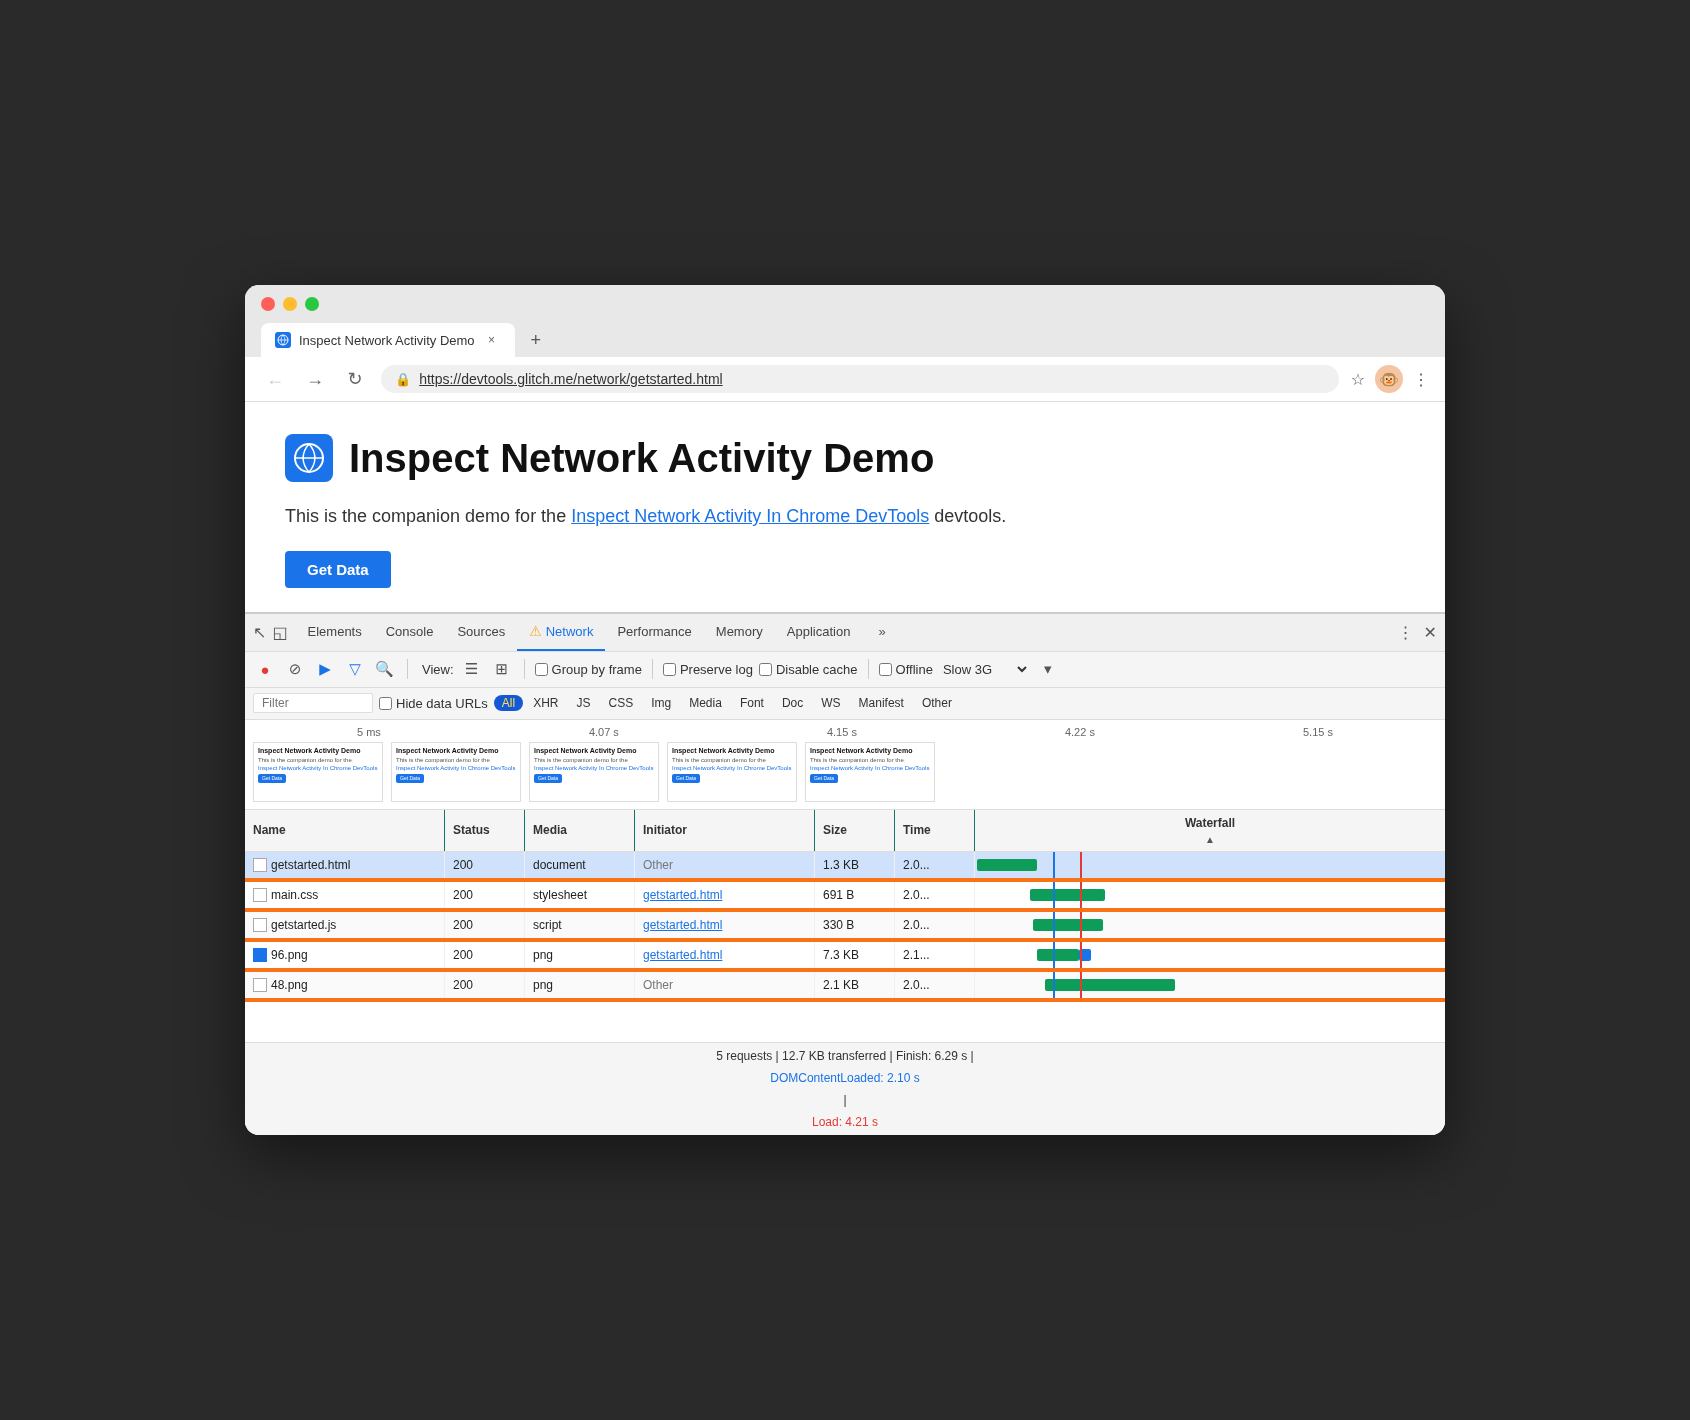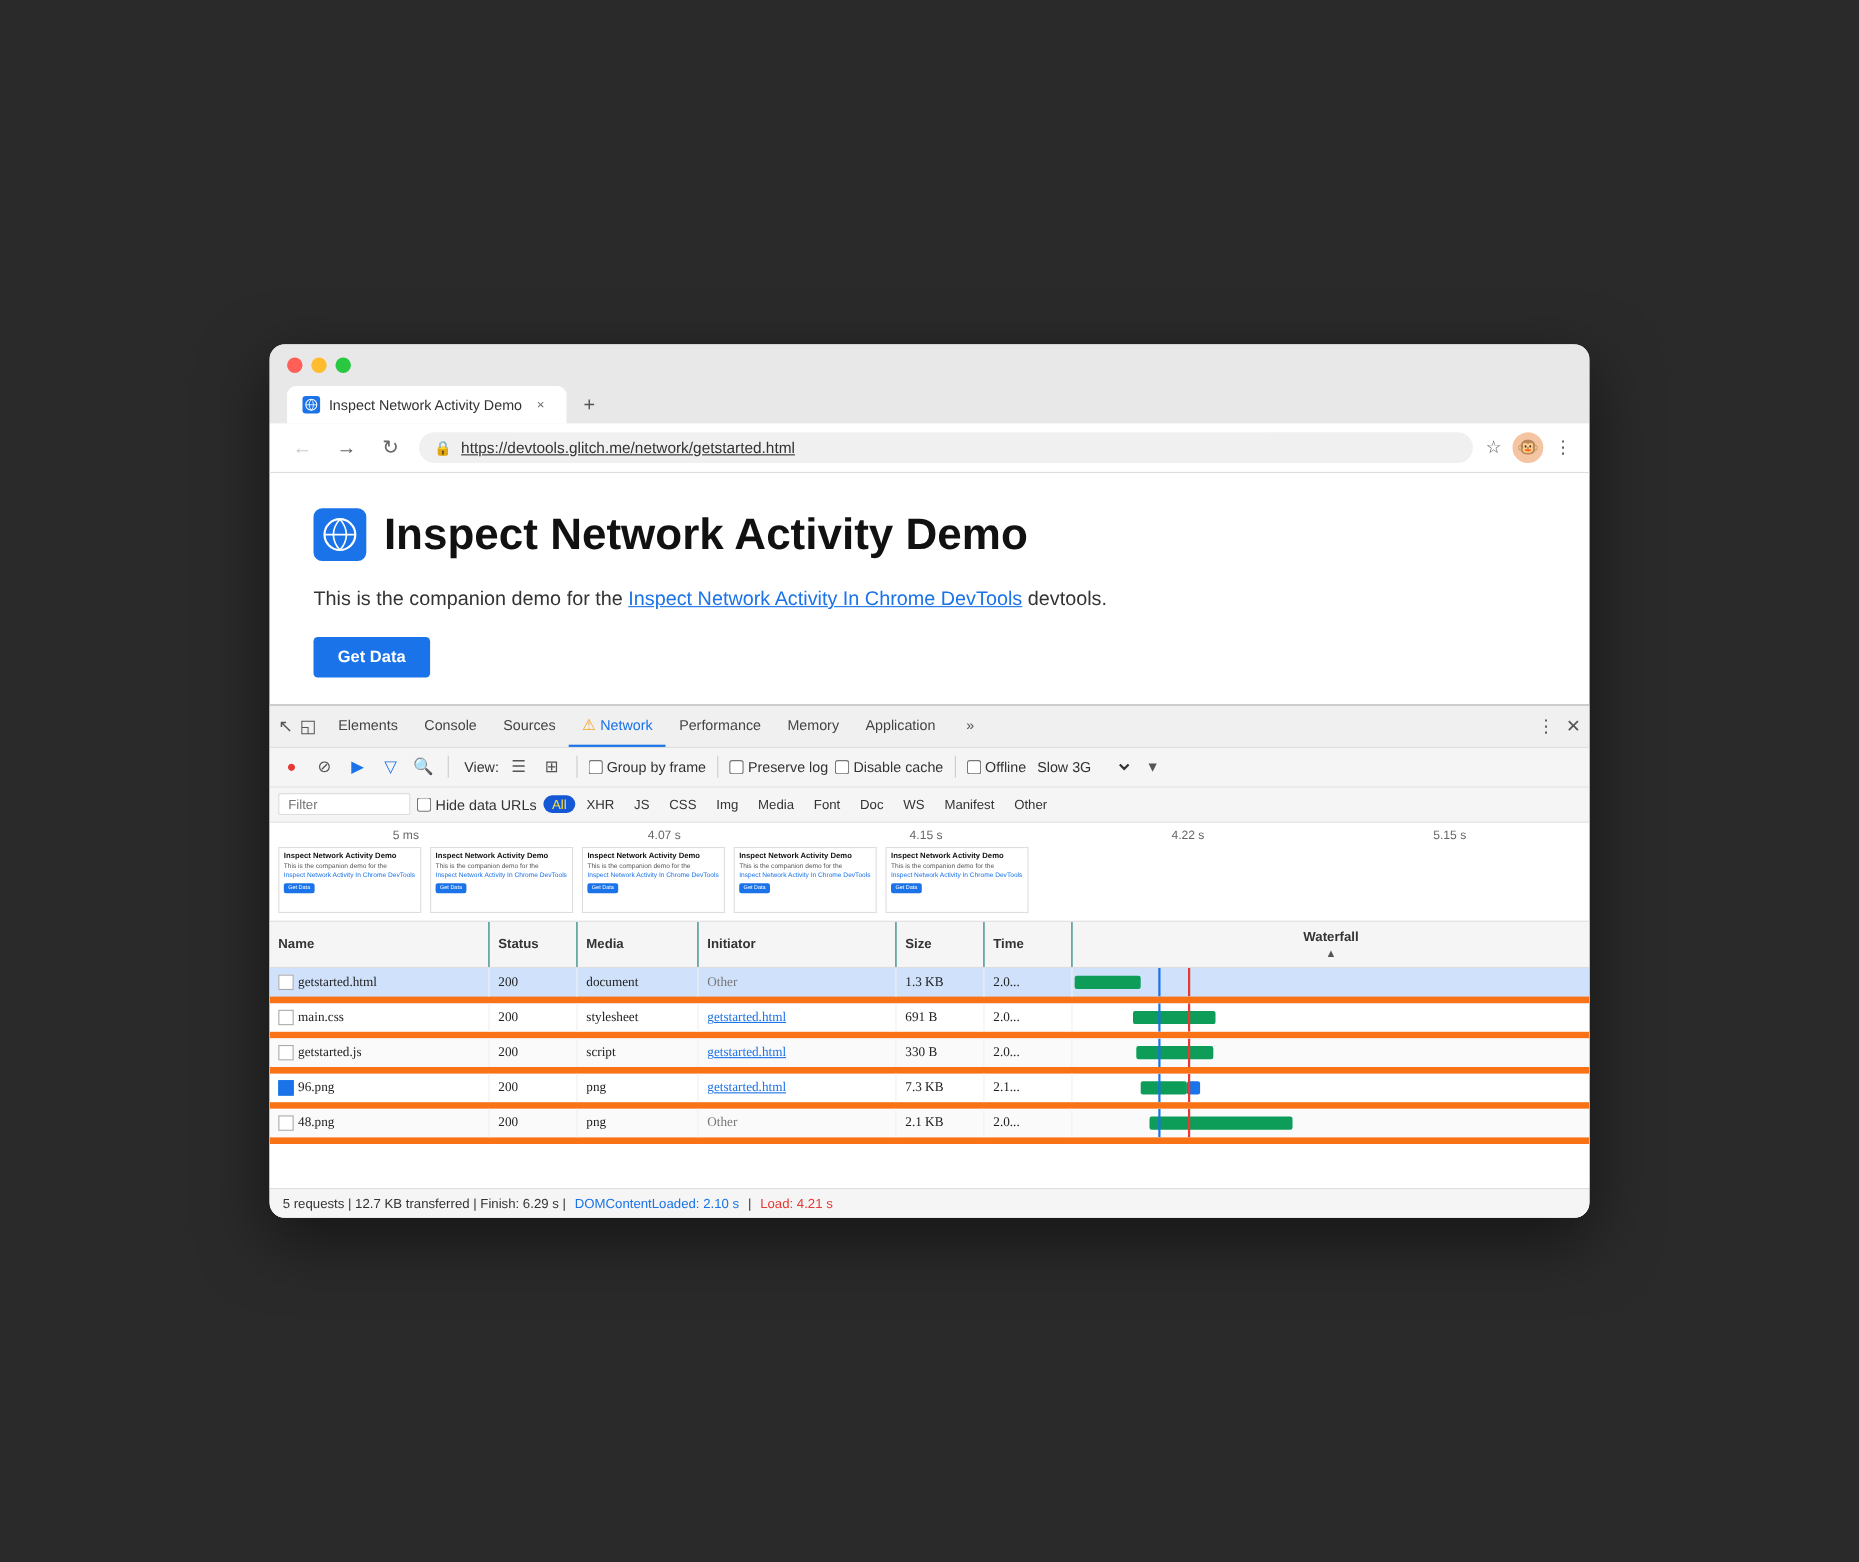--- a/index.html
+++ b/index.html
@@ -369,24 +369,23 @@
       padding: 6px 8px;
       border-right: 1px solid #0f766e;
       display: flex;
       align-items: center;
       gap: 4px;
     }
     .th-cell:last-child { border-right: none; flex-direction: column; }
     .table-row {
       display: grid;
       grid-template-columns: 200px 80px 110px 180px 80px 80px 1fr;
-      border-bottom: 6px solid #f97316;
+      border-bottom: 4px solid #f97316;
       font-size: 12px;
       color: #222;
-      font-family: Liberation Serif, serif;
     }
     .table-row:nth-child(even) { background: #fafafa; }
     .table-row.selected { background: #cfe1fb; }
     .td-cell {
       padding: 5px 8px;
       border-right: 1px solid #f0f0f0;
       display: flex;
       align-items: center;
       gap: 4px;
       white-space: nowrap;
@@ -442,20 +441,21 @@
     
     .status-bar {
       background: #f5f5f5;
       border-top: 1px solid #ddd;
       padding: 6px 12px;
       font-size: 12px;
       color: #333;
       display: flex;
       gap: 8px;
       align-items: center;
+      flex-direction: column;
     }
     .status-bar .dom-loaded { color: #1a73e8; }
     .status-bar .load-time { color: #e53935; }
     .sort-arrow { color: #555; font-size: 10px; }
   </style>
 </head>
 <body>
 
 <div class="browser-window">
 

